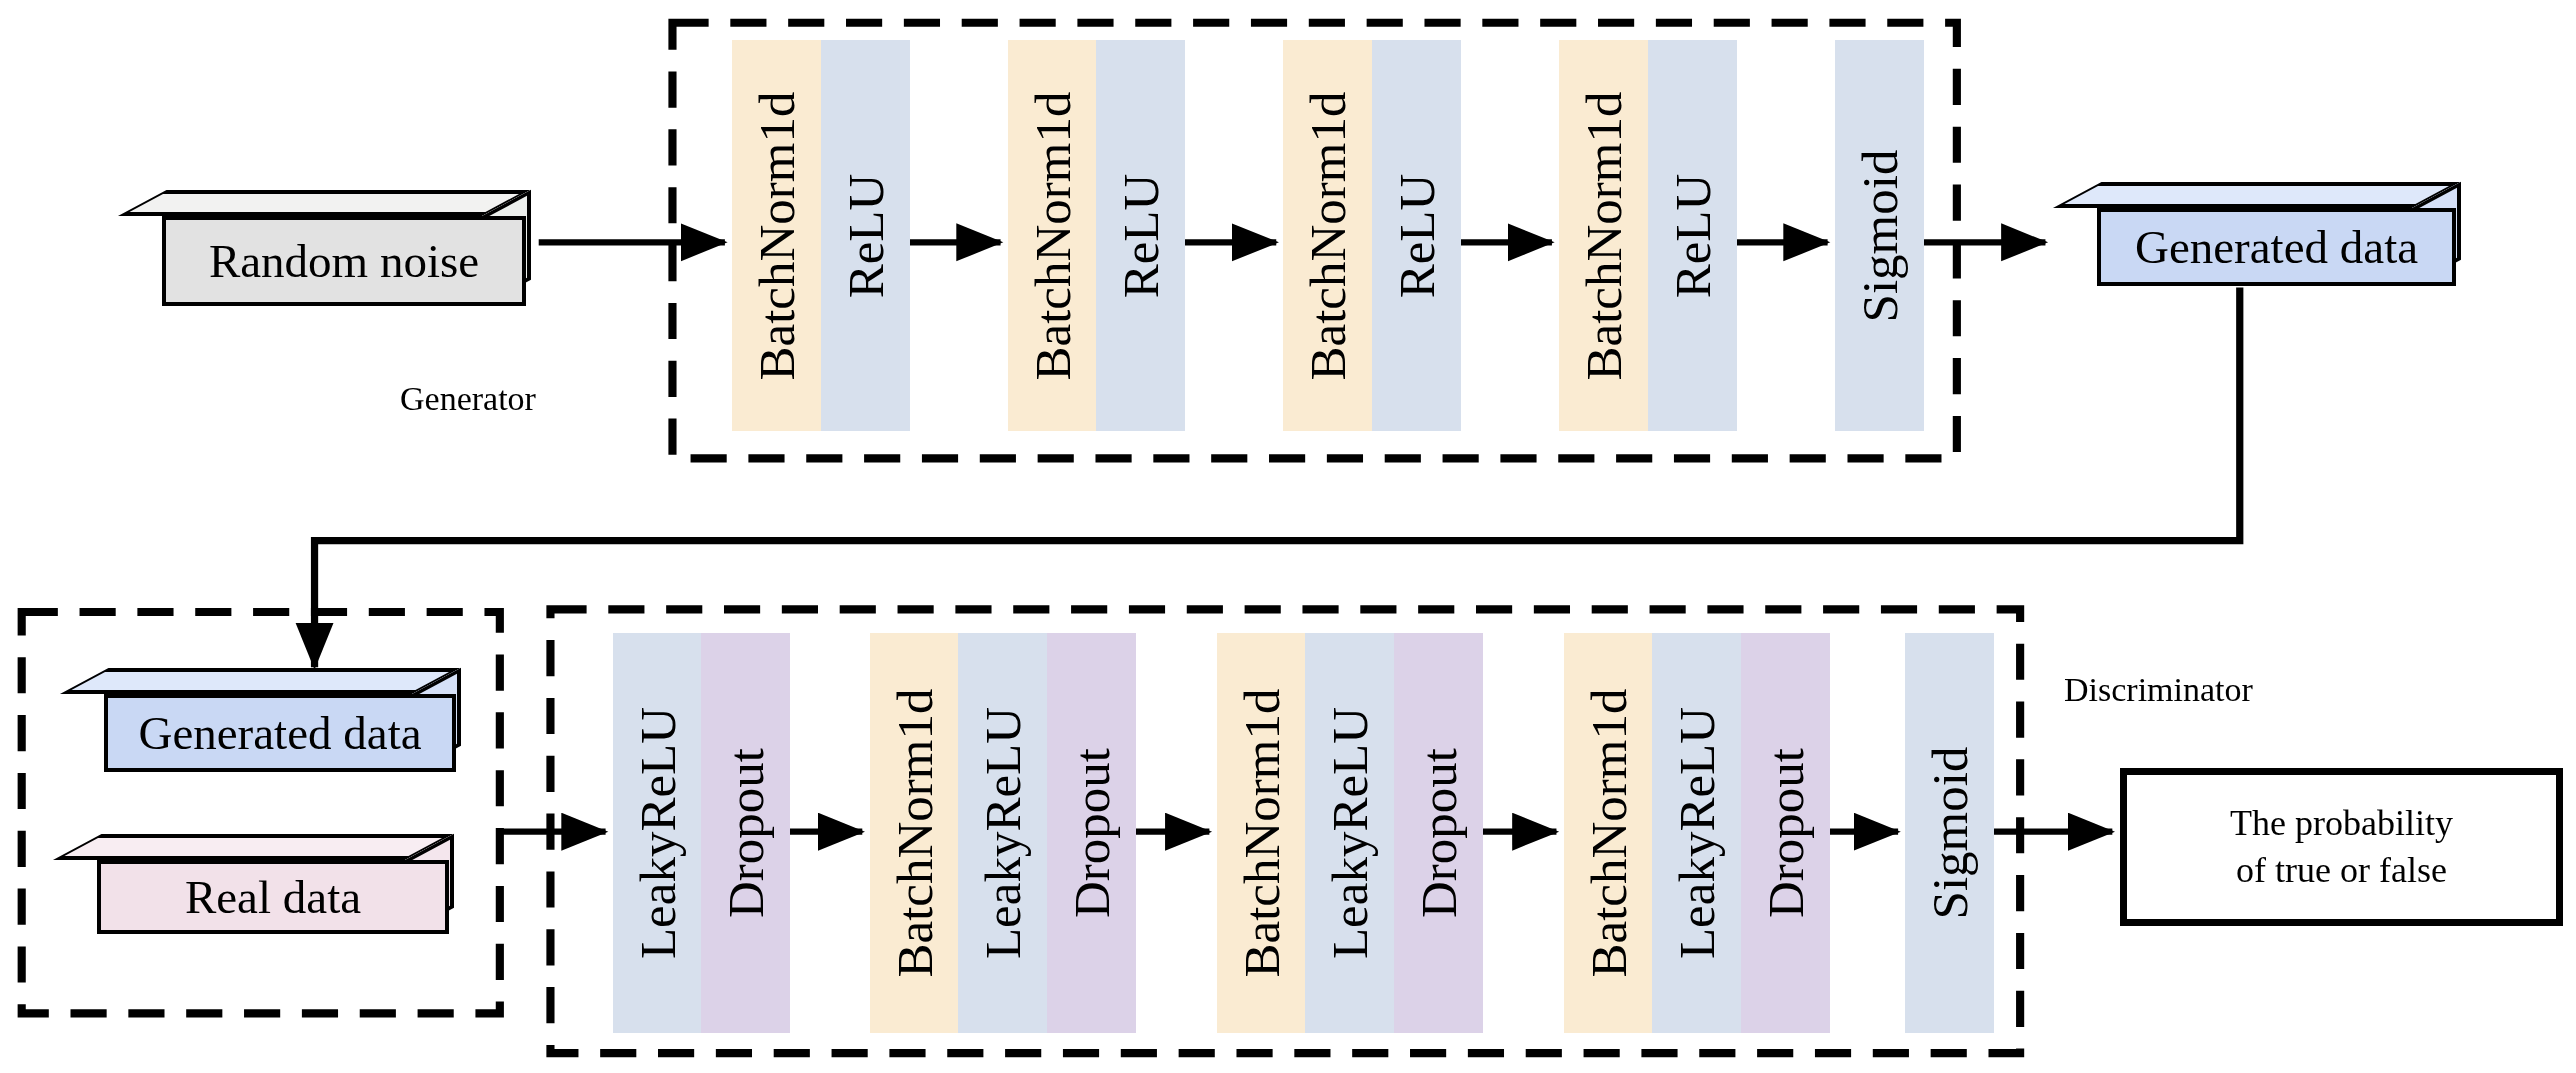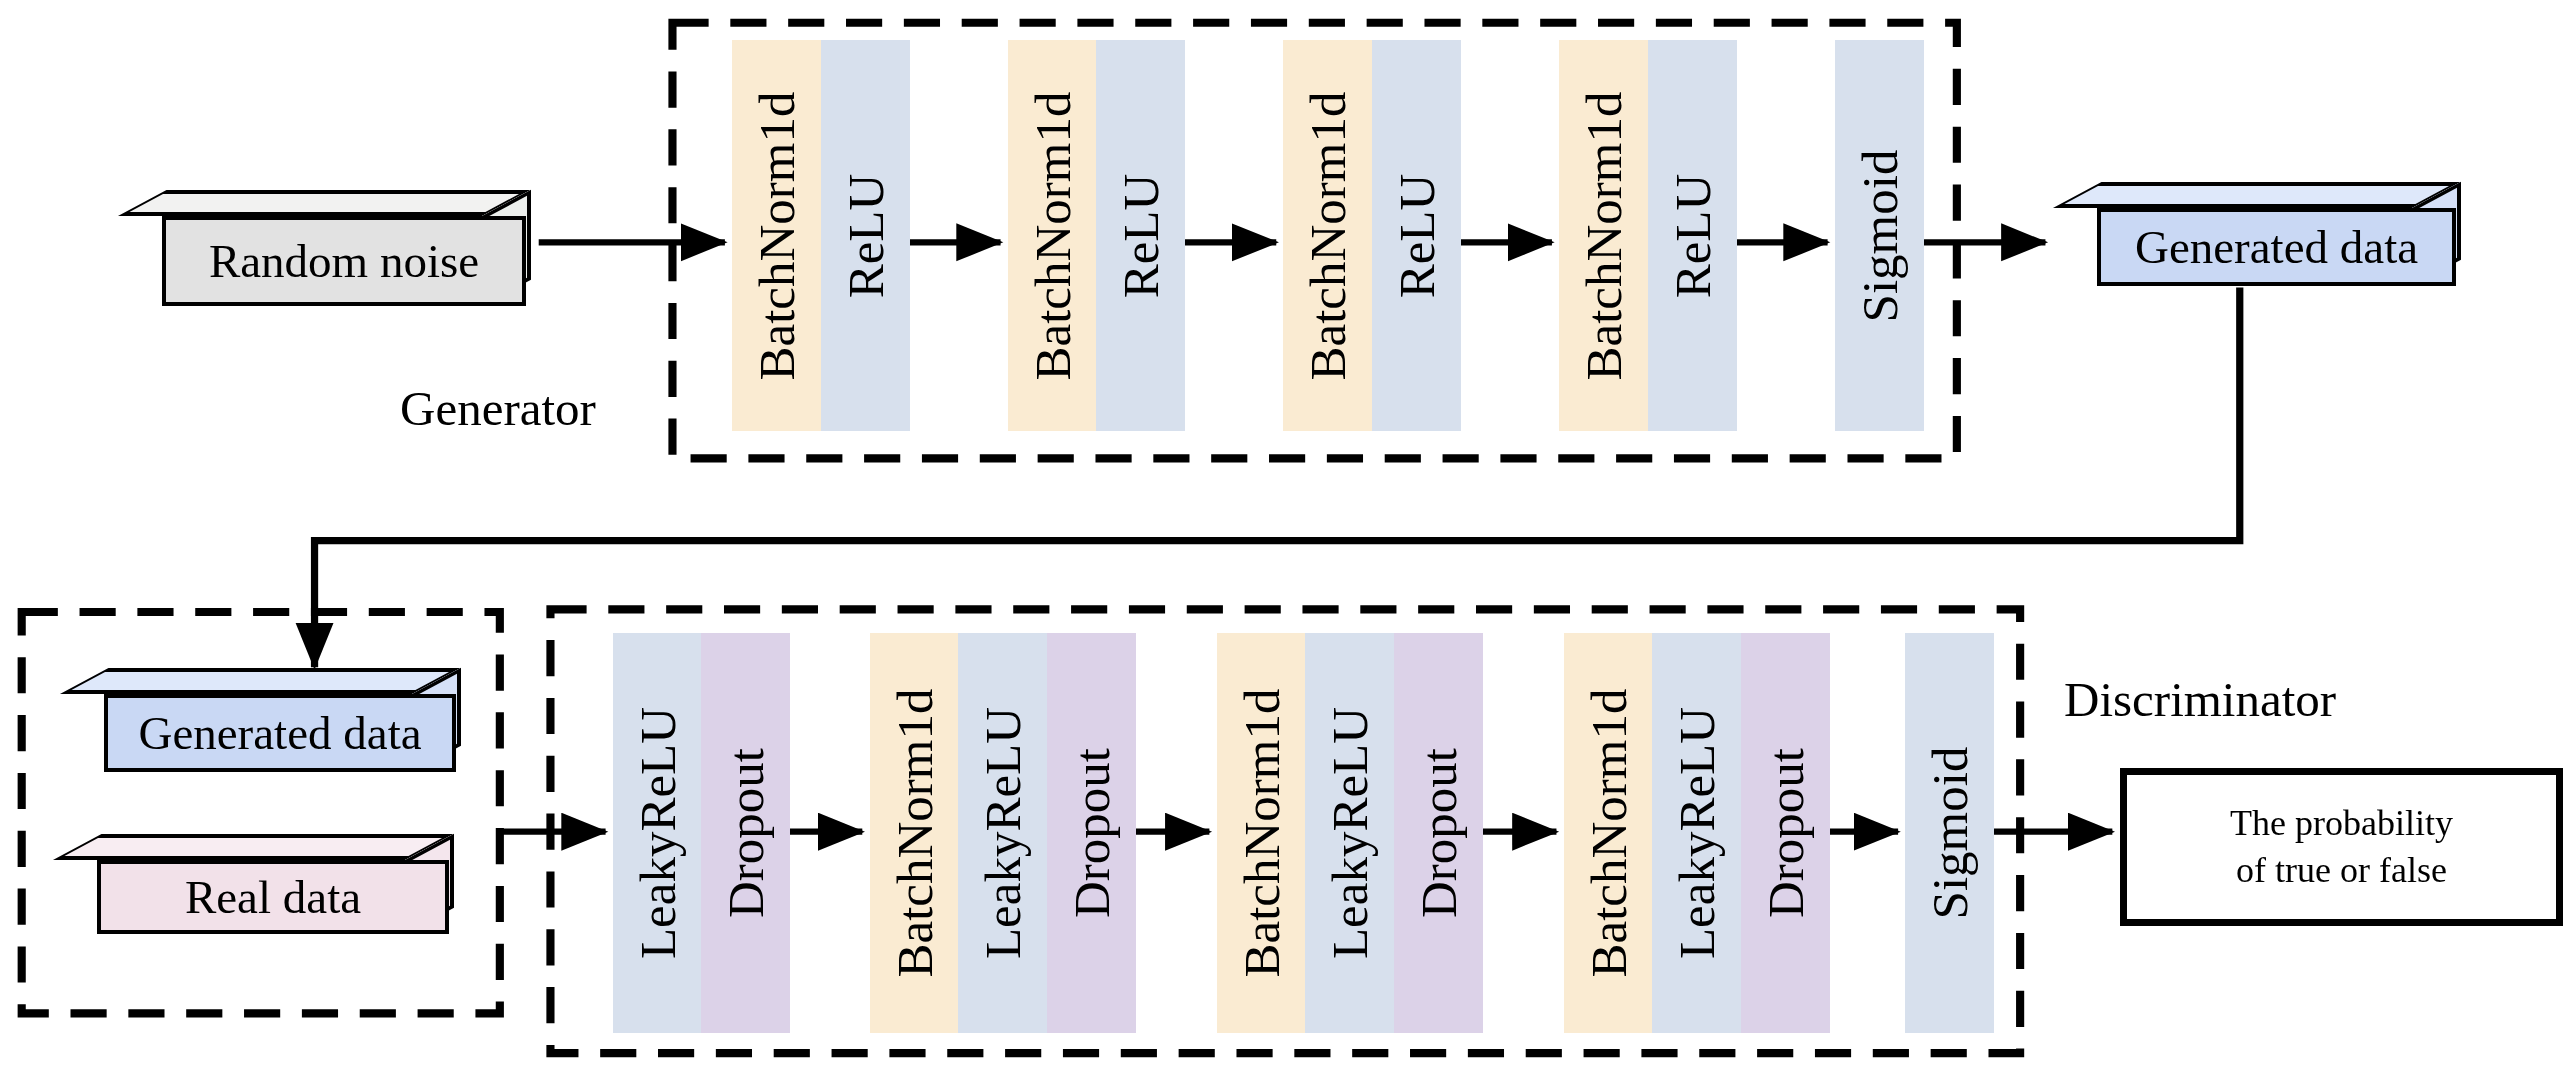--- a/index.html
+++ b/index.html
@@ -44,21 +44,21 @@
   .box3d.noise .front{background:var(--noise-front,#E2E2E2);}
   .box3d.noise .top{background:var(--noise-top,#F2F2F1);}
   .box3d.noise .side{background:var(--noise-side,#ECEFEC);}
   .box3d.gendata .front{background:var(--gendata-front,#C9D8F4);}
   .box3d.gendata .top{background:var(--gendata-top,#DEE8FA);}
   .box3d.gendata .side{background:var(--gendata-side,#D5E0F7);}
   .box3d.realdata .front{background:var(--realdata-front,#F2E1E9);}
   .box3d.realdata .top{background:var(--realdata-top,#F8EDF2);}
   .box3d.realdata .side{background:var(--realdata-side,#F4E6ED);}
   
-  .seclabel{position:absolute;z-index:4;font-size:49px;white-space:nowrap;}
+  .seclabel{position:absolute;z-index:4;font-size:34px;white-space:nowrap;}
   #prob-box{
     position:absolute;left:2120px;top:768px;width:443px;height:158px;
     border:7.2px solid #000;background:#fff;z-index:4;
     display:flex;align-items:center;justify-content:center;
     text-align:center;font-size:36px;line-height:1.3;white-space:pre-line;
   }
 </style>
 </head>
 <body>
 

